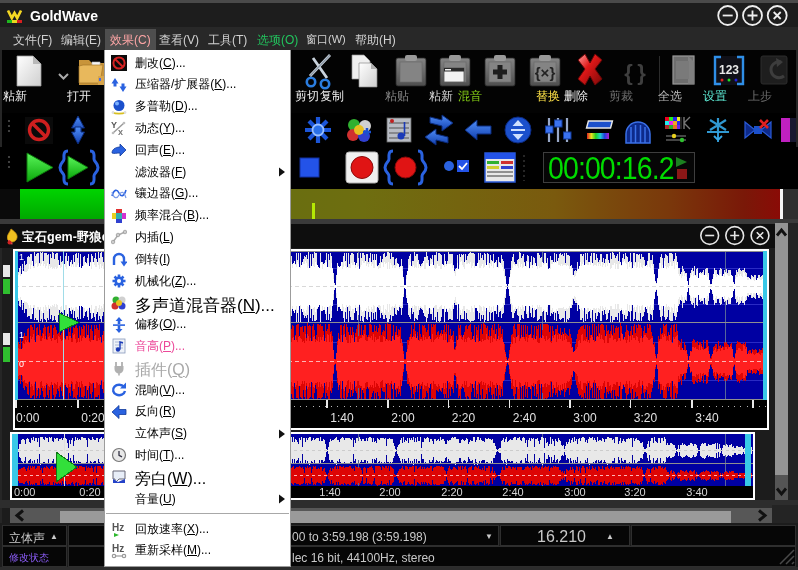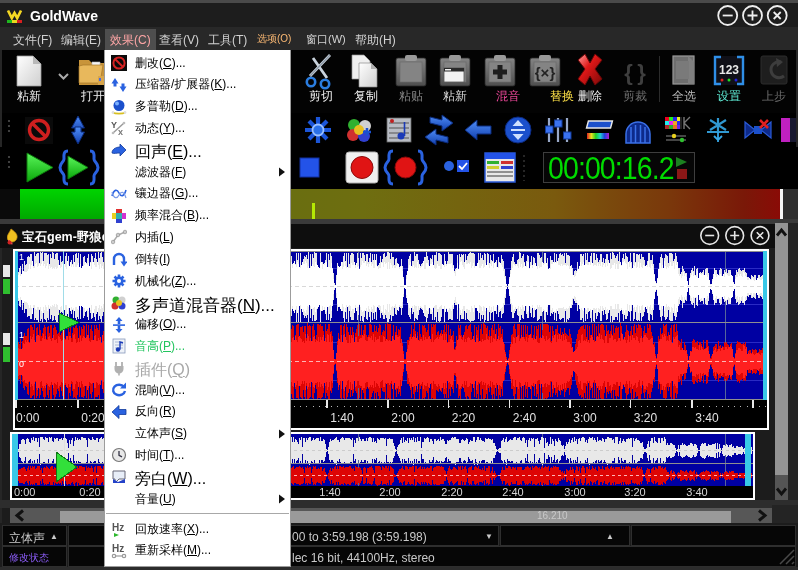--- a/index.html
+++ b/index.html
@@ -1,17 +1,17 @@
 <!DOCTYPE html>
 <html><head><meta charset="utf-8"><style>
 *{margin:0;padding:0;box-sizing:border-box}
 html,body{width:798px;height:570px;overflow:hidden;background:#1c1c1c}
 body{font-family:"Liberation Sans",sans-serif;position:relative}
 .a{position:absolute}
-.lbl{position:absolute;font-size:12px;color:#ededed;width:52px;text-align:center;white-space:nowrap}
+.lbl{position:absolute;font-size:12px;color:#ededed;width:52px;text-align:left;white-space:nowrap}
 .tick{position:absolute;font-size:12px;color:#e2e2e2;transform:translateX(-50%);white-space:nowrap}
 .otick{position:absolute;font-size:11px;color:#d6d6d6;transform:translateX(-50%);white-space:nowrap}
 </style></head><body>
 
 <div class="a" style="left:0;top:0;width:798px;height:3px;background:#4a4a4a"></div>
 <div class="a" style="left:0;top:3px;width:798px;height:24px;background:#1d1d1d"></div>
 <svg class="a" style="left:6px;top:8px" width="19" height="16" viewBox="0 0 19 16">
  <path d="M2 2.5 5.8 10 8.5 5 11.2 10 15 2.5" fill="none" stroke="#f5d823" stroke-width="2.7"></path>
  <rect x="1" y="12" width="5" height="3" fill="#1fb81f"></rect>
     <rect x="6" y="12" width="5" height="3" fill="#e8d81f"></rect>
@@ -28,32 +28,32 @@
       <path d="M57.7 8l7 7M64.7 8l-7 7"></path>
  </g>
 </svg>
 <div class="a" style="left:0;top:27px;width:798px;height:23px;background:#282828"></div>
 <div class="a" style="left:105px;top:29px;width:51px;height:21px;background:#4e4e4e"></div>
 <div class="a" style="left:13px;top:32px;font-size:12px;color:#d2d2d2">文件(F)</div>
 <div class="a" style="left:61px;top:32px;font-size:12px;color:#d2d2d2">编辑(E)</div>
 <div class="a" style="left:110px;top:32px;font-size:12px;color:#fca5a5">效果(C)</div>
 <div class="a" style="left:159px;top:32px;font-size:12px;color:#d2d2d2">查看(V)</div>
 <div class="a" style="left:208px;top:32px;font-size:12px;color:#d2d2d2">工具(T)</div>
-<div class="a" style="left:257px;top:32px;font-size:10px;color:#fdba74">选项(O)</div>
+<div class="a" style="left:257px;top:32px;font-size:12px;color:#22c55e">选项(O)</div>
 <div class="a" style="left:306px;top:32px;font-size:11px;color:#d2d2d2">窗口(W)</div>
 <div class="a" style="left:355px;top:32px;font-size:12px;color:#d2d2d2">帮助(H)</div>
 <div class="a" style="left:0;top:50px;width:798px;height:63px;background:#030303"></div>
 <div class="a" style="left:659px;top:56px;width:1px;height:46px;background:#2c2c2c"></div>
 <div class="lbl" style="left:3px;top:88px;color:#f0f0f0">粘新</div>
 <div class="lbl" style="left:67px;top:88px;color:#f0f0f0">打开</div>
 <div class="lbl" style="left:295px;top:88px;color:#f0f0f0">剪切</div>
-<div class="lbl" style="left:340px;top:88px;color:#f0f0f0">复制</div>
+<div class="lbl" style="left:320px;top:88px;color:#f0f0f0">复制</div>
 <div class="lbl" style="left:385px;top:88px;color:#858585">粘贴</div>
 <div class="lbl" style="left:429px;top:88px;color:#d8d8d8">粘新</div>
-<div class="lbl" style="left:482px;top:88px;color:#ec4899">混音</div>
+<div class="lbl" style="left:458px;top:88px;color:#84cc16">混音</div>
 <div class="lbl" style="left:536px;top:88px;color:#fde047">替换</div>
 <div class="lbl" style="left:564px;top:88px;color:#f0f0f0">删除</div>
 <div class="lbl" style="left:609px;top:88px;color:#6f6f6f">剪裁</div>
 <div class="lbl" style="left:658px;top:88px;color:#bdbdbd">全选</div>
 <div class="lbl" style="left:703px;top:88px;color:#5eead4">设置</div>
 <div class="lbl" style="left:748px;top:88px;color:#6f6f6f">上步</div>
 <svg class="a" style="left:0;top:52px" width="798" height="40" viewBox="0 0 798 40">
 <defs>
  <linearGradient id="pg" x1="0" y1="0" x2="1" y2="1">
         <stop offset="0" stop-color="#ffffff"></stop>
@@ -456,21 +456,21 @@
 <div class="a" style="left:2px;top:546px;width:65px;height:21px;background:#060606;border:1px solid #2e2e2e"></div>
 <div class="a" style="left:68px;top:525px;width:431px;height:21px;background:#060606;border:1px solid #2e2e2e"></div>
 <div class="a" style="left:500px;top:525px;width:130px;height:21px;background:#060606;border:1px solid #2e2e2e"></div>
 <div class="a" style="left:631px;top:525px;width:165px;height:21px;background:#060606;border:1px solid #2e2e2e"></div>
 <div class="a" style="left:68px;top:546px;width:728px;height:21px;background:#060606;border:1px solid #2e2e2e"></div>
 <div class="a" style="left:9px;top:530px;font-size:12px;color:#c9c9c9">立体声</div>
 <div class="a" style="left:50px;top:532px;font-size:8px;color:#c9c9c9">▲</div>
 <div class="a" style="left:9px;top:551px;font-size:10px;color:#8b5cf6">修改状态</div>
 <div class="a" style="left:292px;top:530px;font-size:12px;color:#c9c9c9">00 to 3:59.198 (3:59.198)</div>
 <div class="a" style="left:485px;top:532px;font-size:8px;color:#c9c9c9">▼</div>
-<div class="a" style="left:537px;top:510px;font-size:10px;color:#c9c9c9">16.210</div>
+<div class="a" style="left:537px;top:528px;font-size:16px;color:#c9c9c9">16.210</div>
 <div class="a" style="left:606px;top:532px;font-size:8px;color:#c9c9c9">▲</div>
 <div class="a" style="left:292px;top:551px;font-size:12px;color:#c9c9c9">lec 16 bit, 44100Hz, stereo</div>
 <svg class="a" style="left:778px;top:548px" width="18" height="18" viewBox="0 0 18 18">
 <path d="M16 2L2 16M16 8L8 16M16 14l-2 2" stroke="#4a4a4a" stroke-width="1.5"></path>
 </svg>
 <div class="a" style="left:0;top:567px;width:798px;height:3px;background:#2c2c2c"></div>
 <div class="a" style="left:104px;top:50px;width:187px;height:517px;background:#fff;border:1px solid #9c9c9c;border-top:none"></div>
 <div class="a" style="left:135px;top:54.5px;font-size:12px;color:#000;white-space:nowrap">删改(<u>C</u>)...</div>
 <svg class="a" style="left:111px;top:55.0px" width="16" height="16" viewBox="0 0 16 16">
     <rect x="0" y="0" width="16" height="16" fill="#0a0a0a"></rect>
@@ -493,21 +493,21 @@
     <circle cx="14" cy="13.5" r="1.4" fill="#e0e0e0"></circle>
   </svg>
 <div class="a" style="left:135px;top:119.9px;font-size:12px;color:#000;white-space:nowrap">动态(<u>Y</u>)...</div>
 <svg class="a" style="left:111px;top:120.4px" width="16" height="16" viewBox="0 0 16 16">
     <text x="0" y="8" font-size="9" font-weight="bold" fill="#555" font-family="Liberation Sans">Y</text>
     <text x="7" y="15" font-size="9" font-weight="bold" fill="#777" font-family="Liberation Sans">x</text>
     <path d="M2 13L13 3" stroke="#999" stroke-width="1.4"></path>
     <circle cx="2" cy="13" r="1.3" fill="#bbb"></circle>
     <circle cx="13" cy="3" r="1.3" fill="#bbb"></circle>
   </svg>
-<div class="a" style="left:135px;top:141.7px;font-size:16px;color:#000;white-space:nowrap">回声(<u>E</u>)...</div>
+<div class="a" style="left:135px;top:141.7px;font-size:12px;color:#000;white-space:nowrap">回声(<u>E</u>)...</div>
 <svg class="a" style="left:111px;top:142.2px" width="16" height="16" viewBox="0 0 16 16">
     <path d="M1 11c0-5 6-6 8-6V2l6 6-6 6v-3C5 11 3 12 1 11z" fill="#2a62e0" stroke="#123a9a" stroke-width="0.8"></path>
   </svg>
 <div class="a" style="left:135px;top:163.5px;font-size:12px;color:#000;white-space:nowrap">滤波器(<u>F</u>)</div>
 <svg class="a" style="left:278px;top:167.0px" width="8" height="10" viewBox="0 0 8 10">
     <path d="M1 0.5l6 4.5-6 4.5z" fill="#111"></path>
   </svg>
 <div class="a" style="left:135px;top:185.3px;font-size:12px;color:#000;white-space:nowrap">镶边器(<u>G</u>)...</div>
 <svg class="a" style="left:111px;top:185.8px" width="16" height="16" viewBox="0 0 16 16">
     <path d="M1 10c2-7 5-7 7-3s5 4 7-3" fill="none" stroke="#2a62e0" stroke-width="1.6"></path>
@@ -555,21 +555,21 @@
 <div class="a" style="left:135px;top:316.1px;font-size:12px;color:#000;white-space:nowrap">偏移(<u>O</u>)...</div>
 <svg class="a" style="left:111px;top:316.6px" width="16" height="16" viewBox="0 0 16 16">
     <g fill="#2a62e0">
       <path d="M8 0l3.5 4h-7z"></path>
       <path d="M8 16l3.5-4h-7z"></path>
       <rect x="6.7" y="4" width="2.6" height="3"></rect>
       <rect x="6.7" y="9" width="2.6" height="3"></rect>
       <rect x="2" y="7.3" width="12" height="1.6"></rect>
     </g>
   </svg>
-<div class="a" style="left:135px;top:337.9px;font-size:12px;color:#22c55e;white-space:nowrap">音高(<u>P</u>)...</div>
+<div class="a" style="left:135px;top:337.9px;font-size:12px;color:#ec4899;white-space:nowrap">音高(<u>P</u>)...</div>
 <svg class="a" style="left:111px;top:338.4px" width="16" height="16" viewBox="0 0 16 16">
     <rect x="2" y="1" width="12" height="14" fill="#eef2f8" stroke="#8899bb" stroke-width="0.8"></rect>
     <path d="M4 4h8M4 7h8M4 10h8" stroke="#99aacc" stroke-width="0.8"></path>
     <circle cx="7" cy="11.5" r="2.2" fill="#1a3ab8"></circle>
     <path d="M9 11.5V4l3 1" stroke="#1a3ab8" stroke-width="1.4" fill="none"></path>
   </svg>
 <div class="a" style="left:135px;top:359.7px;font-size:16px;color:#a8a8a8;white-space:nowrap">插件(<u>Q</u>)</div>
 <svg class="a" style="left:111px;top:360.2px" width="16" height="16" viewBox="0 0 16 16">
     <path d="M5 2v4M11 2v4" stroke="#b0b0b0" stroke-width="1.8"></path>
     <path d="M3.5 6h9v3a4.5 4.5 0 0 1-9 0z" fill="#b0b0b0"></path>

